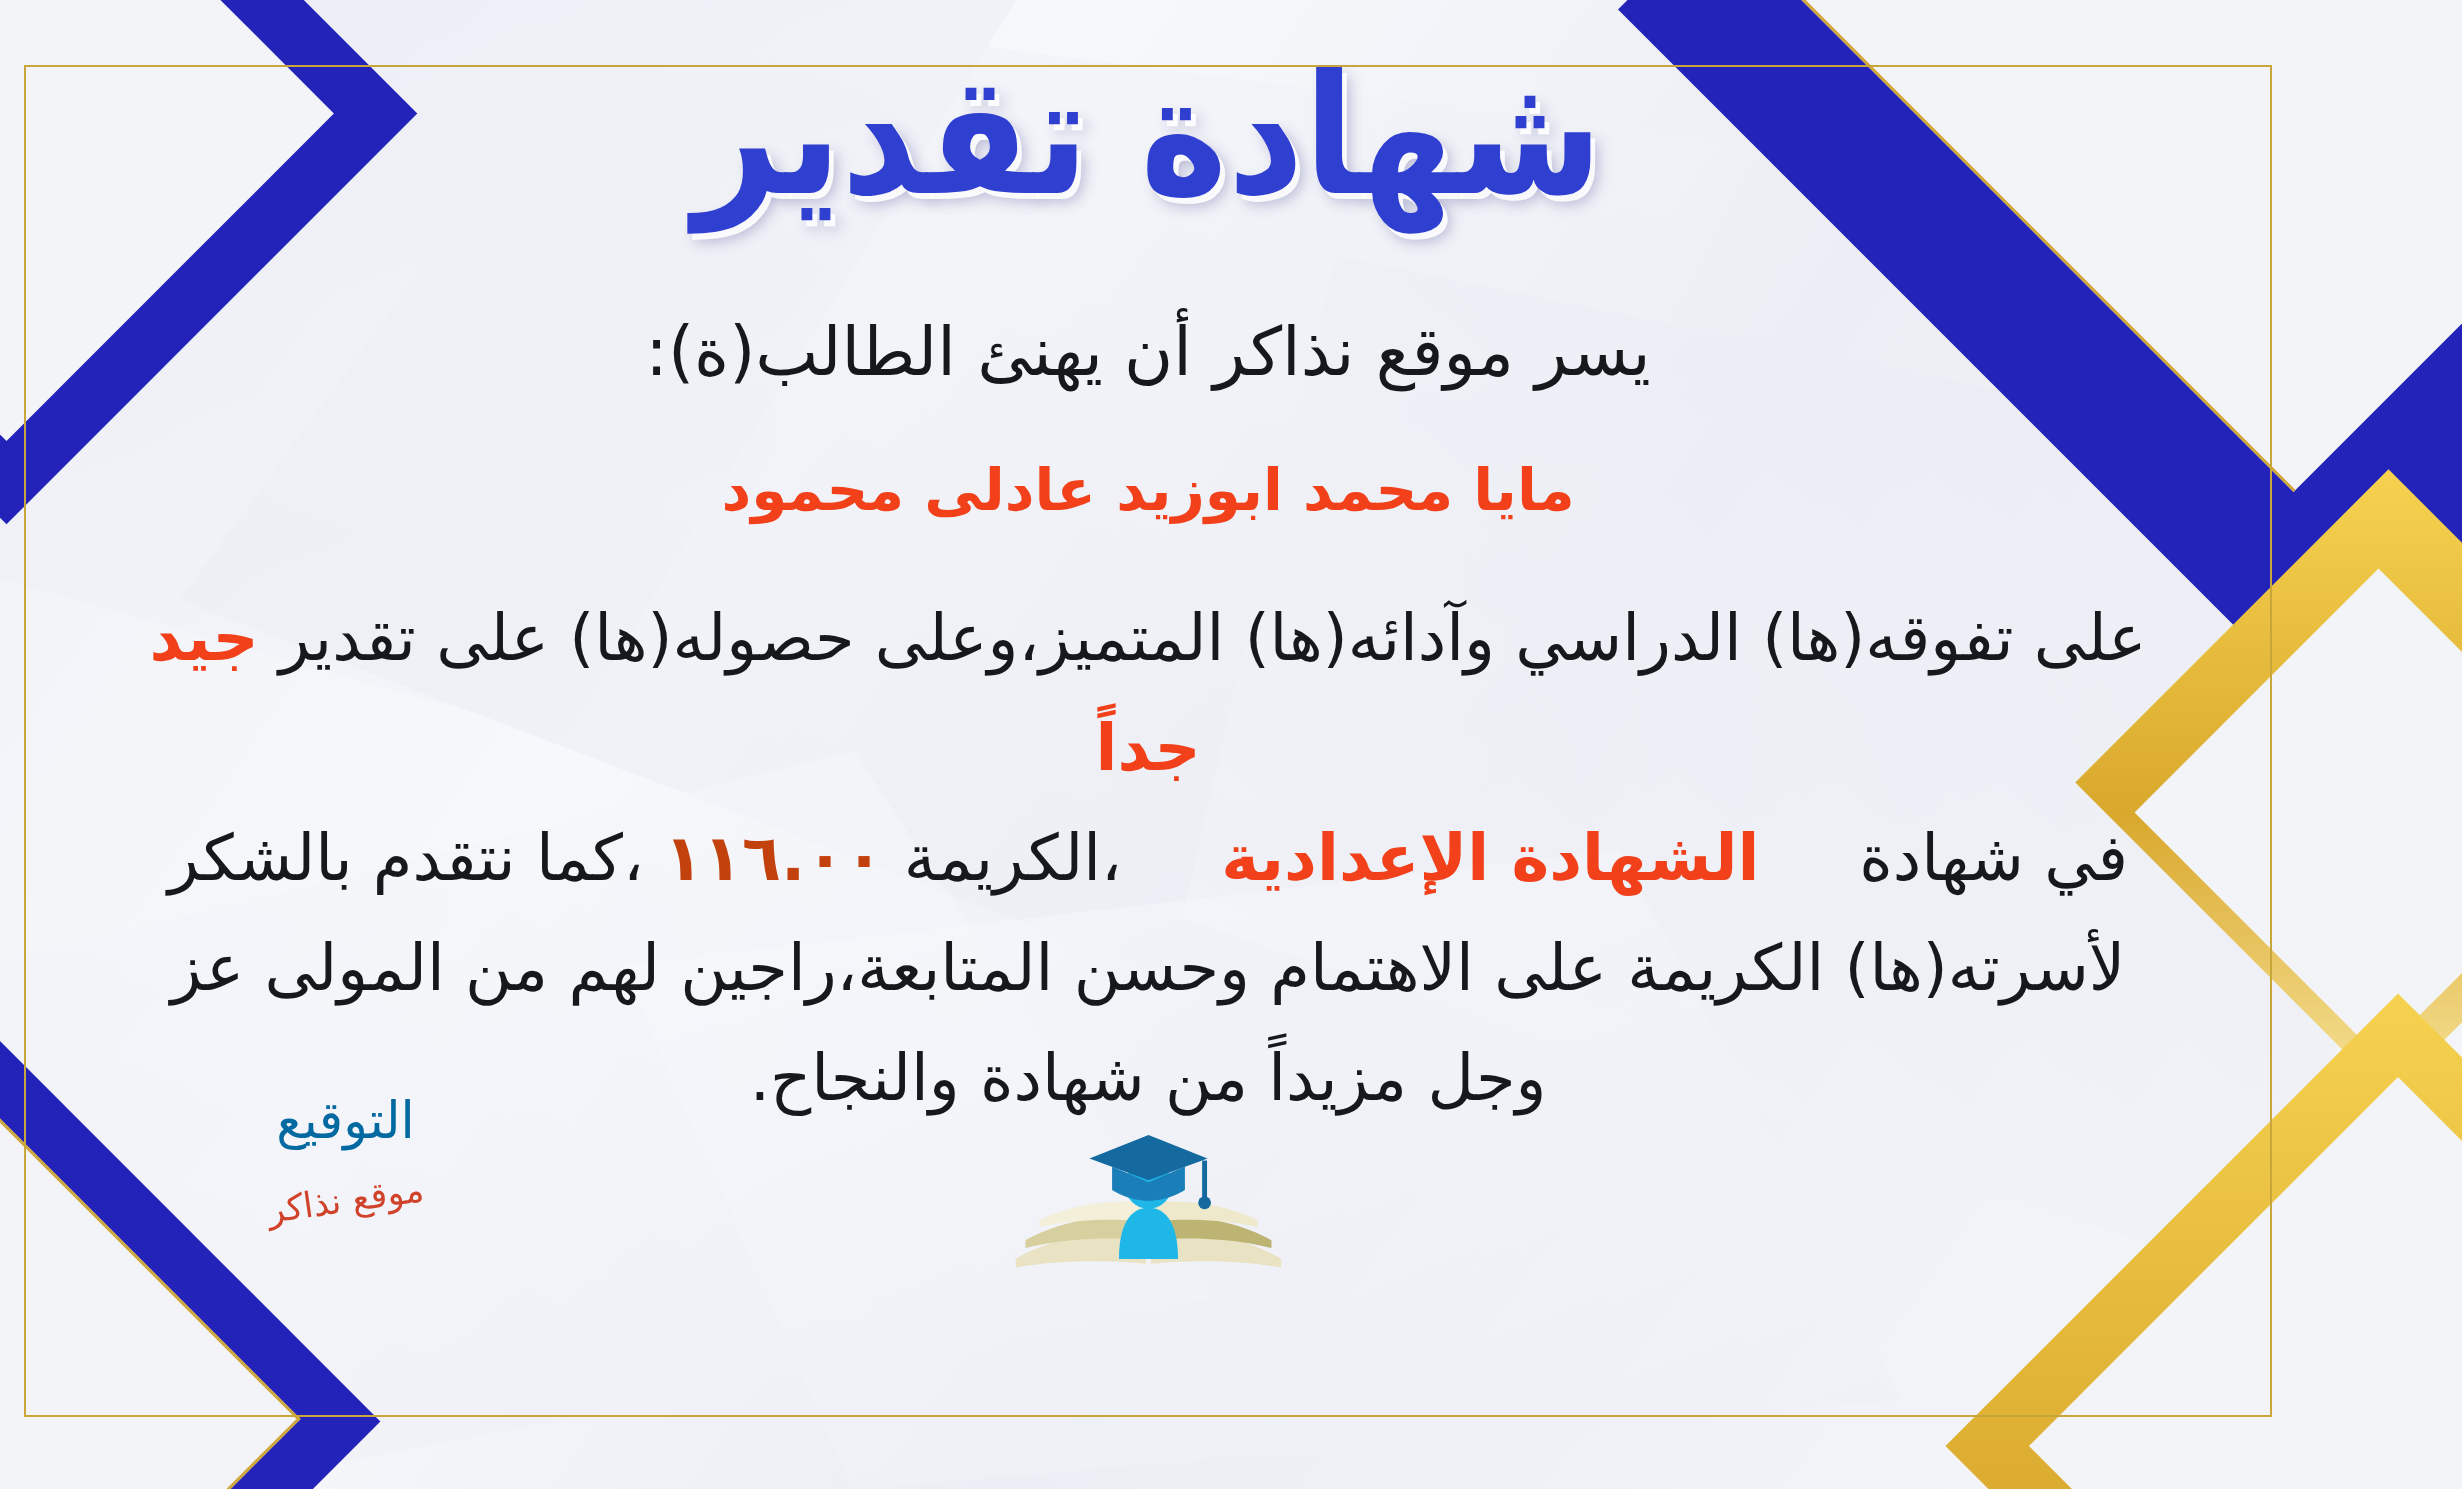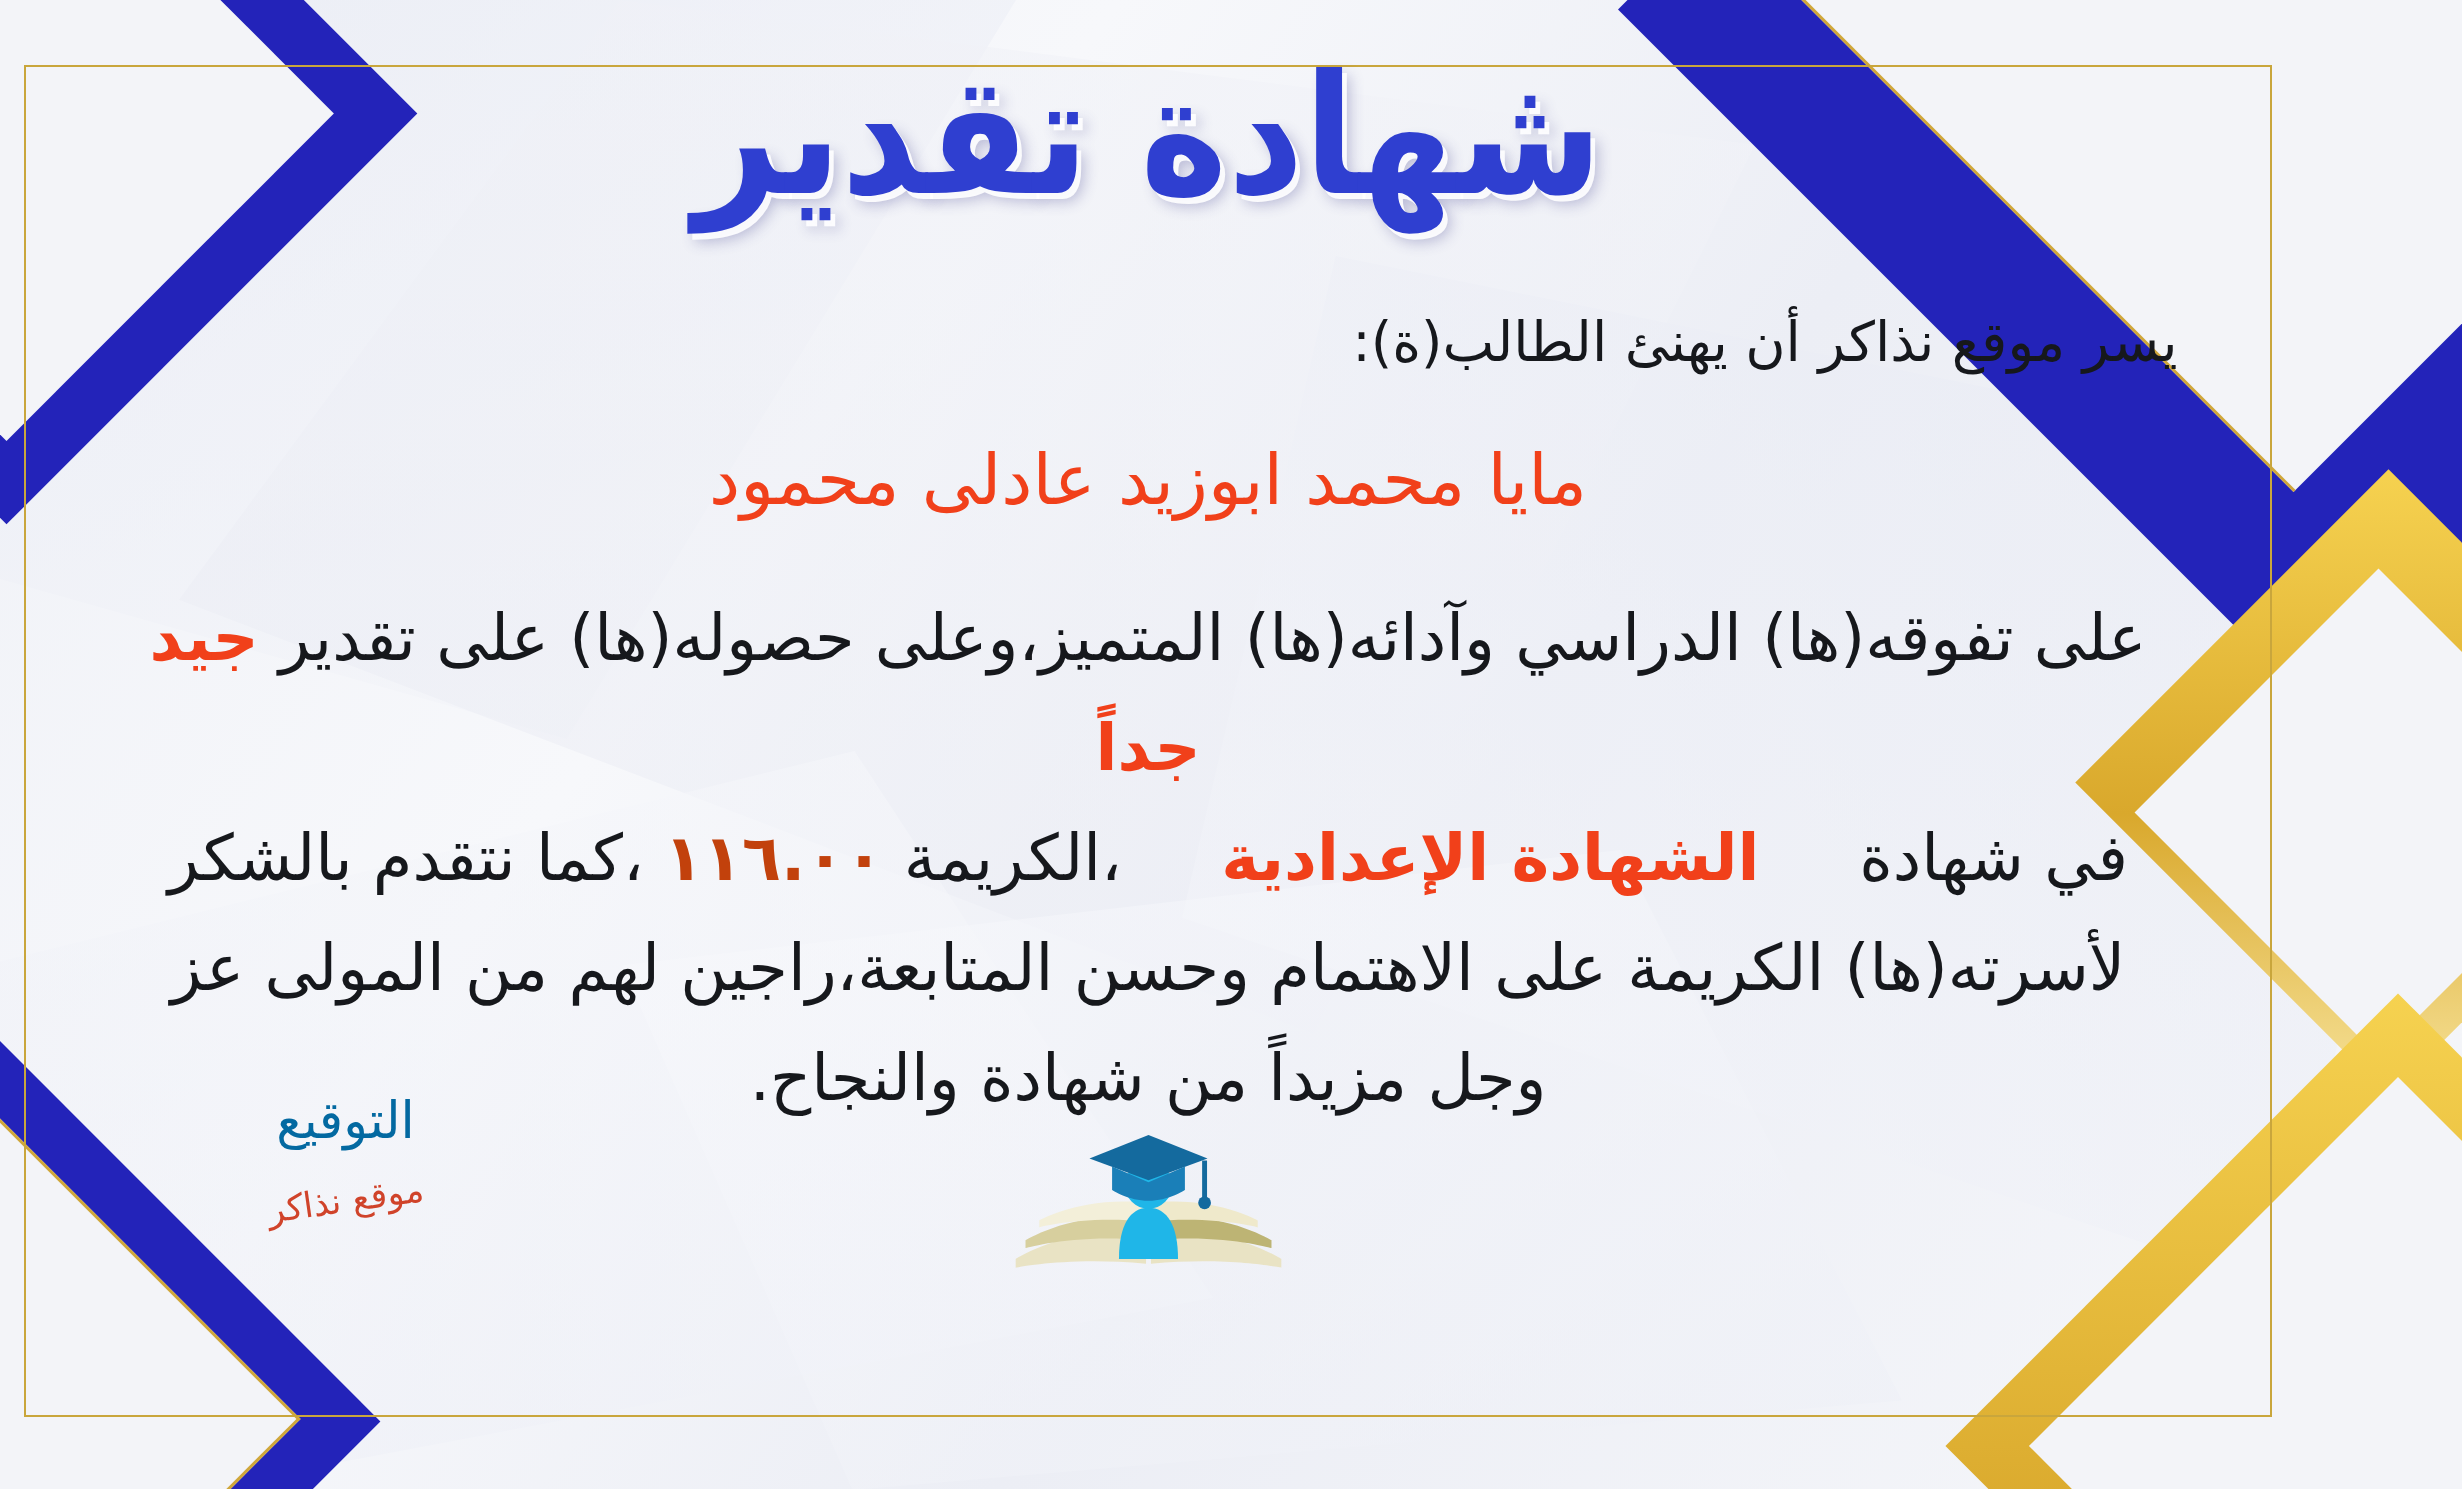--- a/index.html
+++ b/index.html
@@ -158,29 +158,28 @@
   .body-block {
     width: 2059px;
     margin-top: 84px;
     text-align: center;
     color: #16181c;
     font-size: 51px;
     line-height: 1.62;
   }
 
   .line-congrats {
-    font-size: 55px;
+    font-size: 67px;
     margin-bottom: 37px;
-    text-align: right;
   }
 
   .student-name {
     color: #f1401a;
-    font-size: 70px;
-    font-weight: normal;
+    font-size: 58px;
+    font-weight: bold;
     margin-bottom: 45px;
     letter-spacing: 1px;
   }
 
   .paragraph {
     font-size: 64px;
     line-height: 1.72;
     padding: 0 14.8px;
   }
   .hl {

